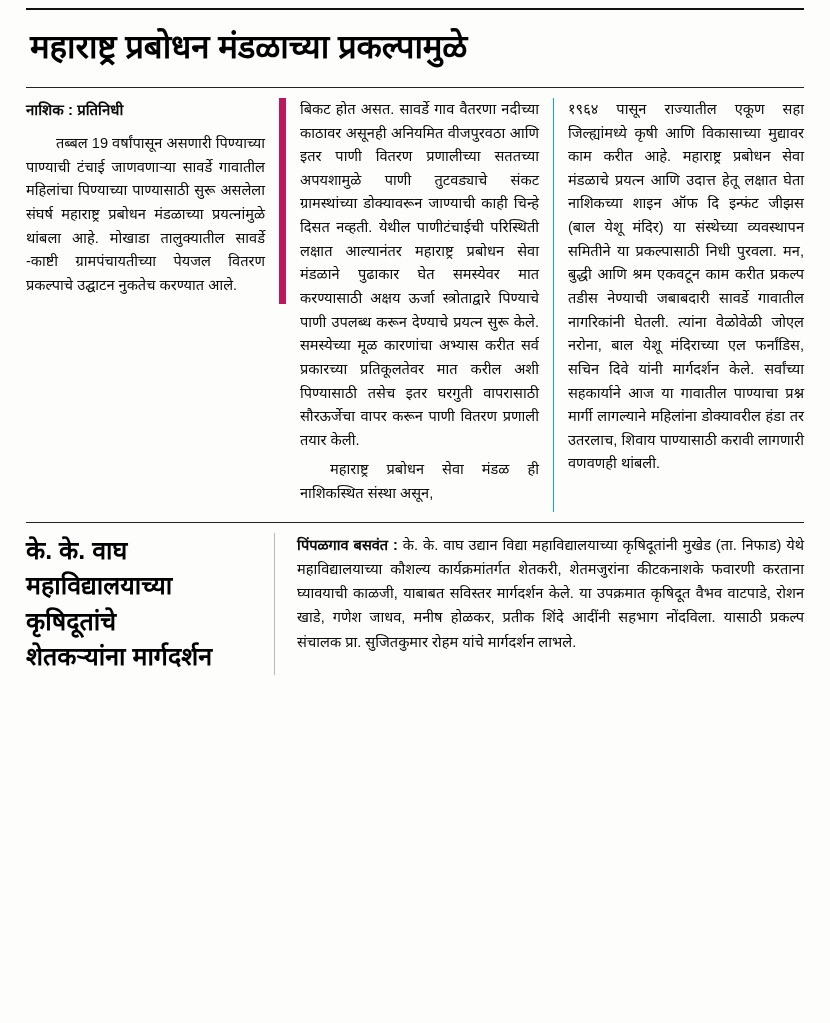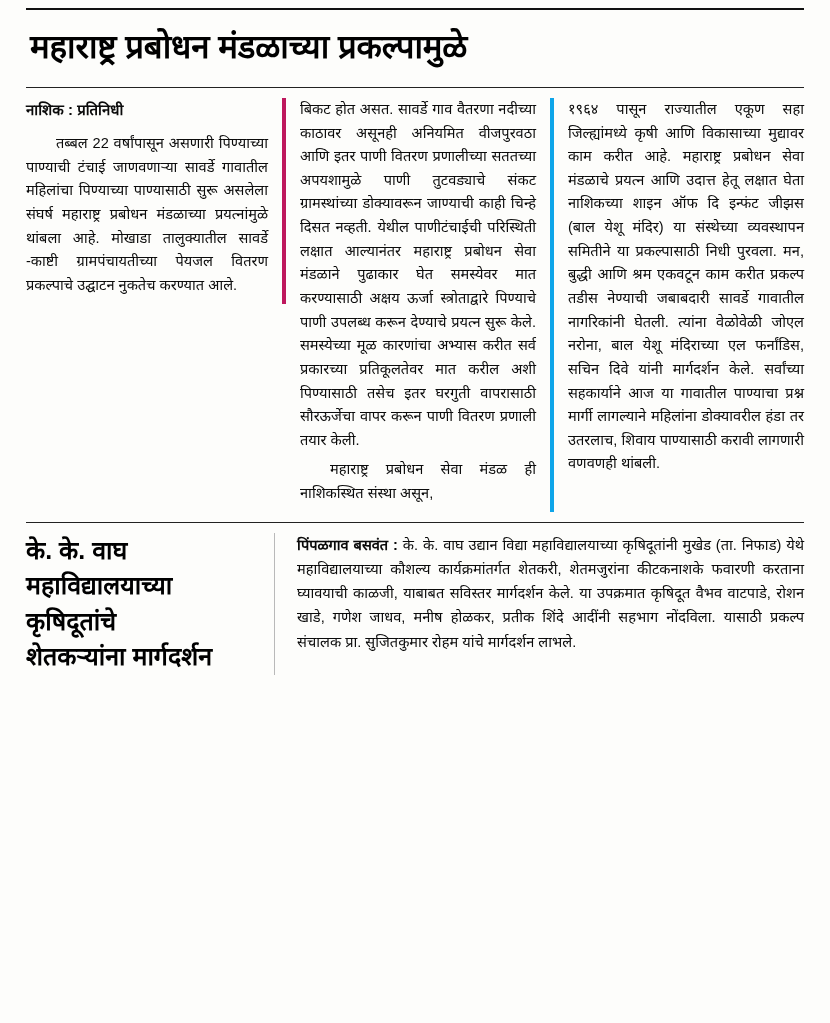--- a/index.html
+++ b/index.html
@@ -50,22 +50,22 @@
     align-items: flex-start;
   }
   .col {
     box-sizing: border-box;
     font-size: 14.6px;
     line-height: 1.62;
     text-align: justify;
     text-justify: inter-word;
     color: #0b0b0b;
   }
-  .col-1 { width: 260px; padding-right: 14px; border-right: 4px solid #be185d; }
-  .col-2 { width: 268px; padding: 0 14px; border-right: 4px solid #0ea5e9; }
+  .col-1 { width: 260px; padding-right: 14px; border-right: 7px solid #be185d; }
+  .col-2 { width: 268px; padding: 0 14px; border-right: 1px solid #0ea5e9; }
   .col-3 { width: 250px; padding-left: 14px; }
   .byline {
     font-weight: bold;
     font-size: 15px;
     margin: 0 0 10px 0;
     text-align: left;
   }
   .col p {
     margin: 0 0 6px 0;
     text-indent: 30px;
@@ -117,21 +117,21 @@
   <h1 class="headline">
     <span class="l1">महाराष्ट्र प्रबोधन मंडळाच्या प्रकल्पामुळे</span>
   </h1>
 
   <div class="hr-thin"></div>
 
   <div class="cols">
 
     <div class="col col-1">
       <div class="byline">नाशिक : प्रतिनिधी</div>
-      <p>तब्बल 22 वर्षांपासून असणारी पिण्याच्या पाण्याची टंचाई जाणवणाऱ्या सावर्डे गावातील महिलांचा पिण्याच्या पाण्यासाठी सुरू असलेला संघर्ष महाराष्ट्र प्रबोधन मंडळाच्या प्रयत्नांमुळे थांबला आहे. मोखाडा तालुक्यातील सावर्डे -काष्टी ग्रामपंचायतीच्या पेयजल वितरण प्रकल्पाचे उद्घाटन नुकतेच करण्यात आले.</p>
+      <p>तब्बल 19 वर्षांपासून असणारी पिण्याच्या पाण्याची टंचाई जाणवणाऱ्या सावर्डे गावातील महिलांचा पिण्याच्या पाण्यासाठी सुरू असलेला संघर्ष महाराष्ट्र प्रबोधन मंडळाच्या प्रयत्नांमुळे थांबला आहे. मोखाडा तालुक्यातील सावर्डे -काष्टी ग्रामपंचायतीच्या पेयजल वितरण प्रकल्पाचे उद्घाटन नुकतेच करण्यात आले.</p>
     </div>
 
     <div class="col col-2">
       <p class="noindent">बिकट होत असत. सावर्डे गाव वैतरणा नदीच्या काठावर असूनही अनियमित वीजपुरवठा आणि इतर पाणी वितरण प्रणालीच्या सततच्या अपयशामुळे पाणी तुटवड्याचे संकट ग्रामस्थांच्या डोक्यावरून जाण्याची काही चिन्हे दिसत नव्हती. येथील पाणीटंचाईची परिस्थिती लक्षात आल्यानंतर महाराष्ट्र प्रबोधन सेवा मंडळाने पुढाकार घेत समस्येवर मात करण्यासाठी अक्षय ऊर्जा स्त्रोताद्वारे पिण्याचे पाणी उपलब्ध करून देण्याचे प्रयत्न सुरू केले. समस्येच्या मूळ कारणांचा अभ्यास करीत सर्व प्रकारच्या प्रतिकूलतेवर मात करील अशी पिण्यासाठी तसेच इतर घरगुती वापरासाठी सौरऊर्जेचा वापर करून पाणी वितरण प्रणाली तयार केली.</p>
       <p>महाराष्ट्र प्रबोधन सेवा मंडळ ही नाशिकस्थित संस्था असून,</p>
     </div>
 
     <div class="col col-3">
       <p class="noindent">१९६४ पासून राज्यातील एकूण सहा जिल्ह्यांमध्ये कृषी आणि विकासाच्या मुद्यावर काम करीत आहे. महाराष्ट्र प्रबोधन सेवा मंडळाचे प्रयत्न आणि उदात्त हेतू लक्षात घेता नाशिकच्या शाइन ऑफ दि इन्फंट जीझस (बाल येशू मंदिर) या संस्थेच्या व्यवस्थापन समितीने या प्रकल्पासाठी निधी पुरवला. मन, बुद्धी आणि श्रम एकवटून काम करीत प्रकल्प तडीस नेण्याची जबाबदारी सावर्डे गावातील नागरिकांनी घेतली. त्यांना वेळोवेळी जोएल नरोना, बाल येशू मंदिराच्या एल फर्नांडिस, सचिन दिवे यांनी मार्गदर्शन केले. सर्वांच्या सहकार्याने आज या गावातील पाण्याचा प्रश्न मार्गी लागल्याने महिलांना डोक्यावरील हंडा तर उतरलाच, शिवाय पाण्यासाठी करावी लागणारी वणवणही थांबली.</p>
     </div>

